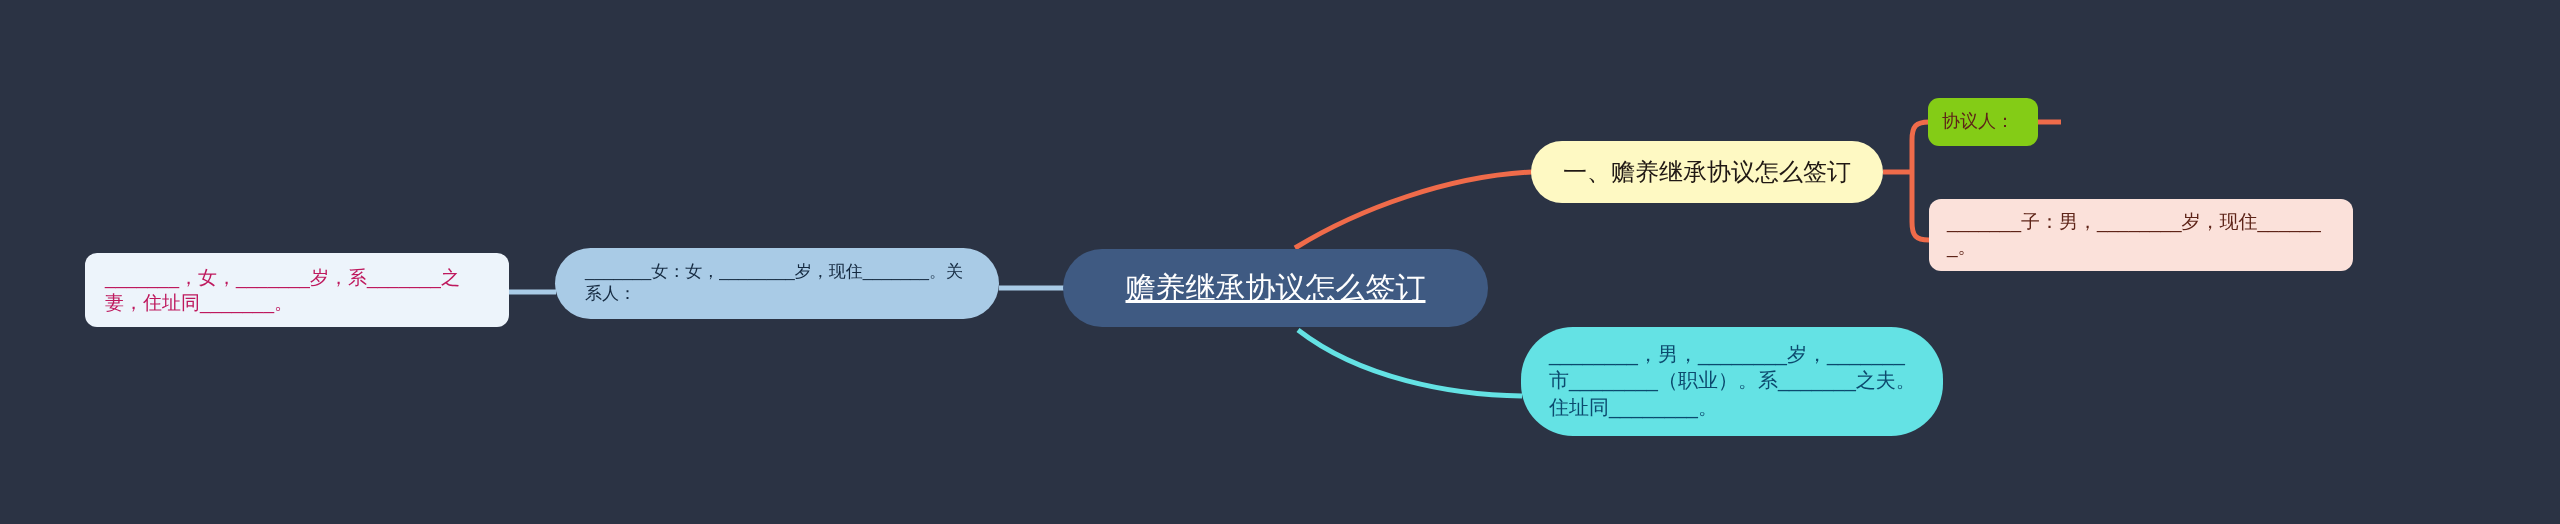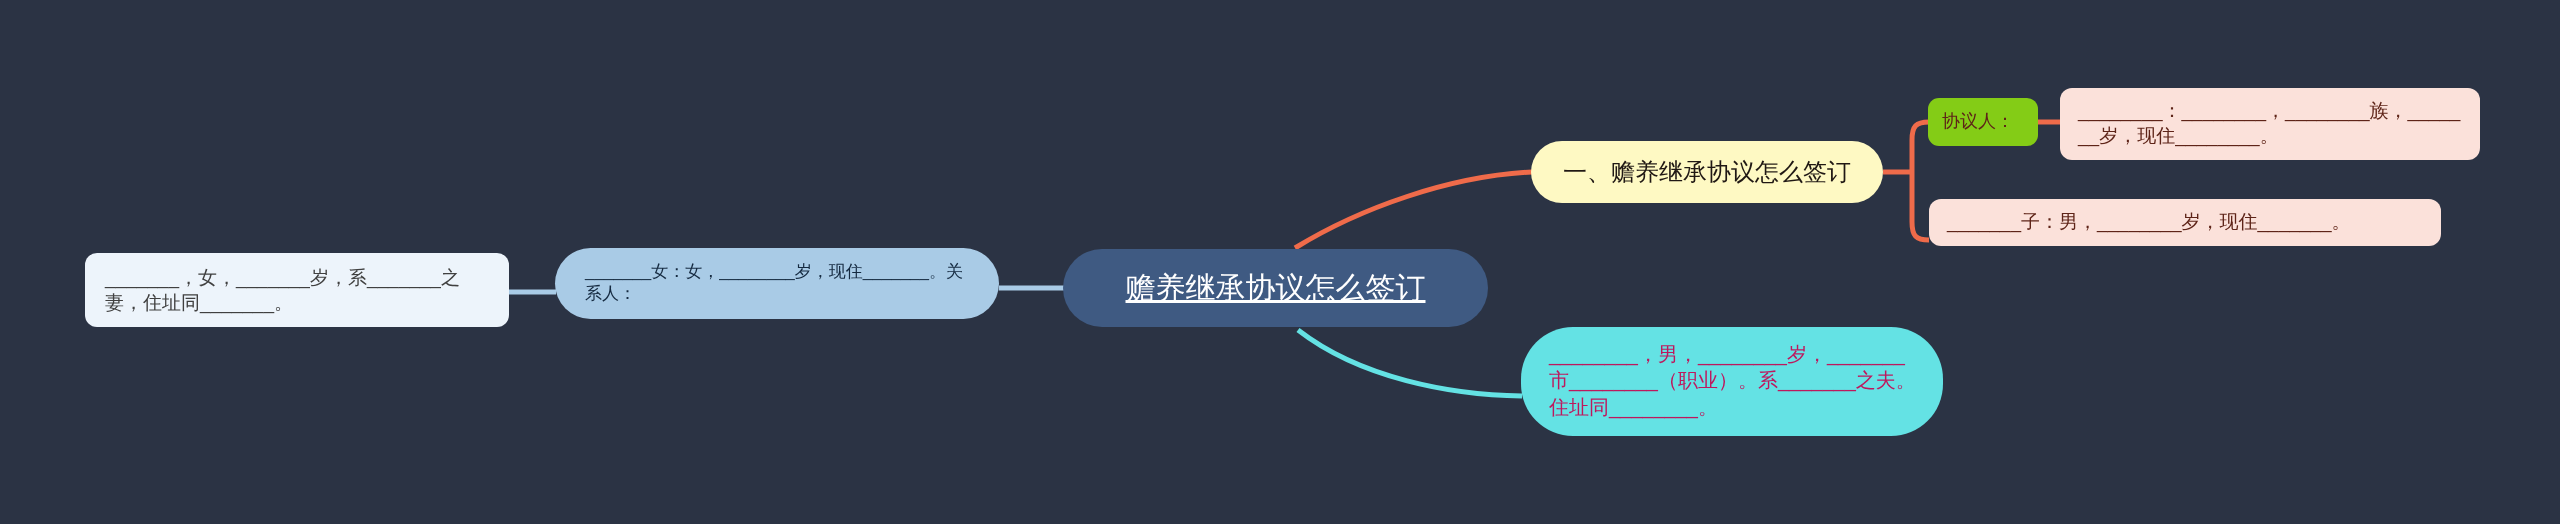--- a/index.html
+++ b/index.html
@@ -40,21 +40,21 @@
   }
 
   
   .n-l2 {
     left: 85px;
     top: 253px;
     width: 424px;
     padding: 12px 18px 12px 20px;
     background: #edf4fb;
     border-radius: 12px;
-    color: #404040;
+    color: #be185d;
     font-size: 19px;
   }
 
   
   .n-l1 {
     left: 555px;
     top: 248px;
     width: 444px;
     padding: 13px 26px 13px 30px;
     background: #a9cbe6;
@@ -126,37 +126,37 @@
     background: #fbe1da;
     border-radius: 12px;
     color: #5e2418;
     font-size: 19px;
   }
 
   
   .n-pink2 {
     left: 1929px;
     top: 199px;
-    width: 512px;
+    width: 424px;
     padding: 10px 16px 12px 18px;
     background: #fbe1da;
     border-radius: 12px;
     color: #5e2418;
     font-size: 19px;
   }
 
   
   .n-cyan {
     left: 1521px;
     top: 327px;
     width: 422px;
     padding: 14px 24px 16px 28px;
     background: #64e2e4;
     border-radius: 52px;
-    color: #be185d;
+    color: #0c4a6e;
     font-size: 20px;
   }
 </style>
 </head>
 <body>
 
 <div id="canvas">
 
   <svg id="edges" viewBox="0 0 2560 524" xmlns="http://www.w3.org/2000/svg">
 
@@ -190,23 +190,20 @@
   </div>
 
   <div class="node n-orange">
     <span class="node-text">一、赡养继承协议怎么签订</span>
   </div>
 
   <div class="node n-pinklabel">
     <span class="node-text">协议人：</span>
   </div>
 
-  <div class="node n-pink1">
-    <span class="node-text">________：________，________族，_______岁，现住________。</span>
-  </div>
 
   <div class="node n-pink2">
     <span class="node-text">_______子：男，________岁，现住_______。</span>
   </div>
 
   <div class="node n-cyan">
     <span class="node-text">________，男，________岁，_______市________（职业）。系_______之夫。住址同________。</span>
   </div>
 
 </div>

